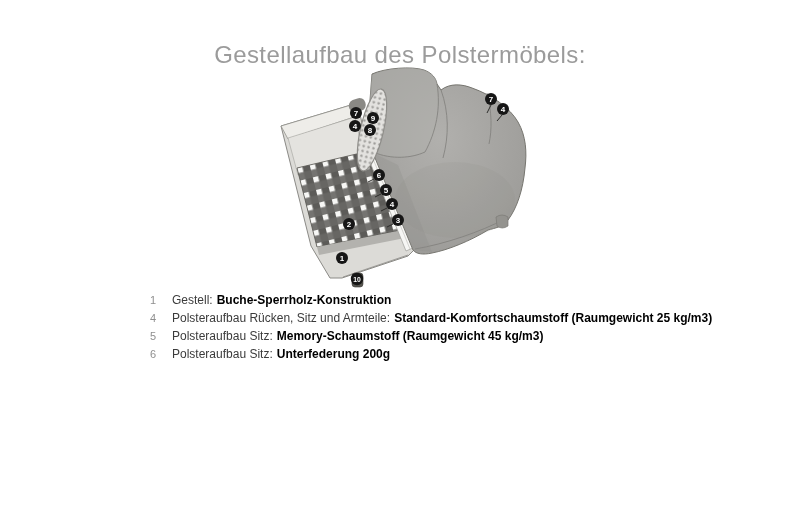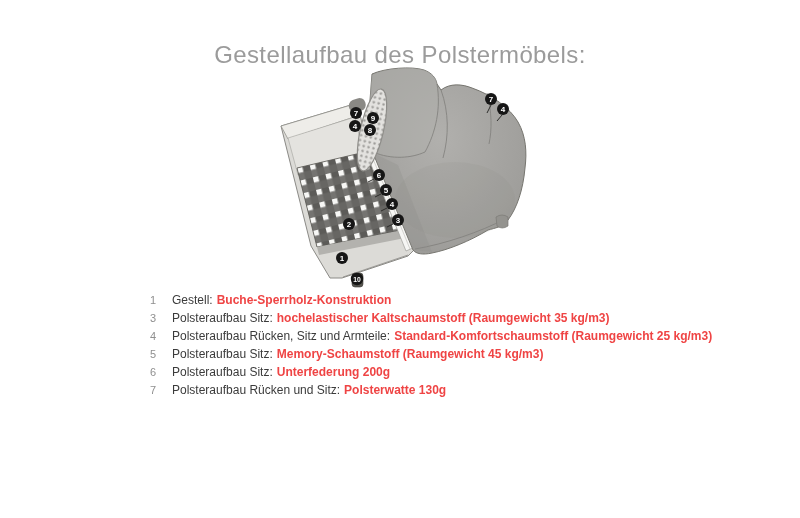--- a/index.html
+++ b/index.html
@@ -5,21 +5,21 @@
   html,body{margin:0;padding:0;}
   body{width:800px;height:518px;background:#ffffff;font-family:"Liberation Sans",sans-serif;}
   .page{position:relative;width:800px;height:518px;background:#ffffff;overflow:hidden;text-decoration:underline;}
   .title{position:absolute;top:41px;left:0;width:800px;text-align:center;
          font-size:24px;font-weight:300;color:#9b9b9b;letter-spacing:0.4px;margin:0;}
   .illustration{position:absolute;left:255px;top:60px;width:300px;height:240px;}
   .legend{position:absolute;left:150px;top:291px;}
   .legend-row{height:18px;line-height:18px;font-size:12px;color:#3b3b3b;white-space:nowrap;}
   .legend-row .num{display:inline-block;width:22px;color:#8f8f8f;font-size:11px;}
   .legend-row .lbl{margin-right:4px;}
-  .legend-row .val{font-weight:bold;color:#ef4444;}
+  .legend-row .val{font-weight:bold;color:#000000;}
   .badge circle{fill:#161616;}
   .badge text{fill:#ffffff;font-family:"Liberation Sans",sans-serif;font-weight:bold;
               font-size:8px;text-anchor:middle;}
   .badge.wide text{font-size:6.8px;}
 </style>
 </head>
 <body>
 
 <div class="page">
 
@@ -149,29 +149,23 @@
       <circle r="6.2"></circle>
         <text y="2.5">10</text>
       </g>
   </svg>
 
   <div class="legend">
     <div class="legend-row">
       <span class="num">1</span><span class="lbl">Gestell:</span><span class="val">Buche-Sperrholz-Konstruktion</span>
     </div>
     <div class="legend-row">
-      <span class="num">3</span><span class="lbl">Polsteraufbau Sitz:</span><span class="val">hochelastischer Kaltschaumstoff (Raumgewicht 35 kg/m3)</span>
-    </div>
-    <div class="legend-row">
       <span class="num">4</span><span class="lbl">Polsteraufbau Rücken, Sitz und Armteile:</span><span class="val">Standard-Komfortschaumstoff (Raumgewicht 25 kg/m3)</span>
     </div>
     <div class="legend-row">
       <span class="num">5</span><span class="lbl">Polsteraufbau Sitz:</span><span class="val">Memory-Schaumstoff (Raumgewicht 45 kg/m3)</span>
     </div>
     <div class="legend-row">
       <span class="num">6</span><span class="lbl">Polsteraufbau Sitz:</span><span class="val">Unterfederung 200g</span>
     </div>
-    <div class="legend-row">
-      <span class="num">7</span><span class="lbl">Polsteraufbau Rücken und Sitz:</span><span class="val">Polsterwatte 130g</span>
-    </div>
   </div>
 
 </div>
 
 </body></html>

